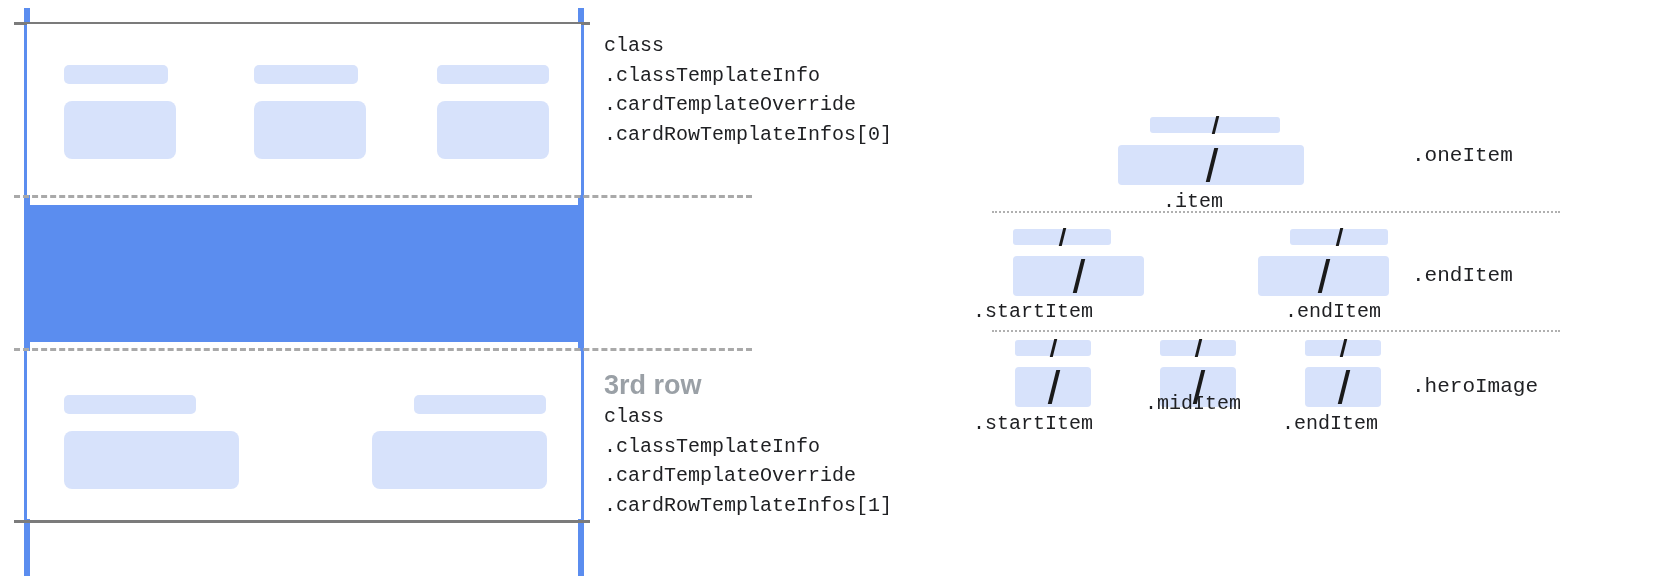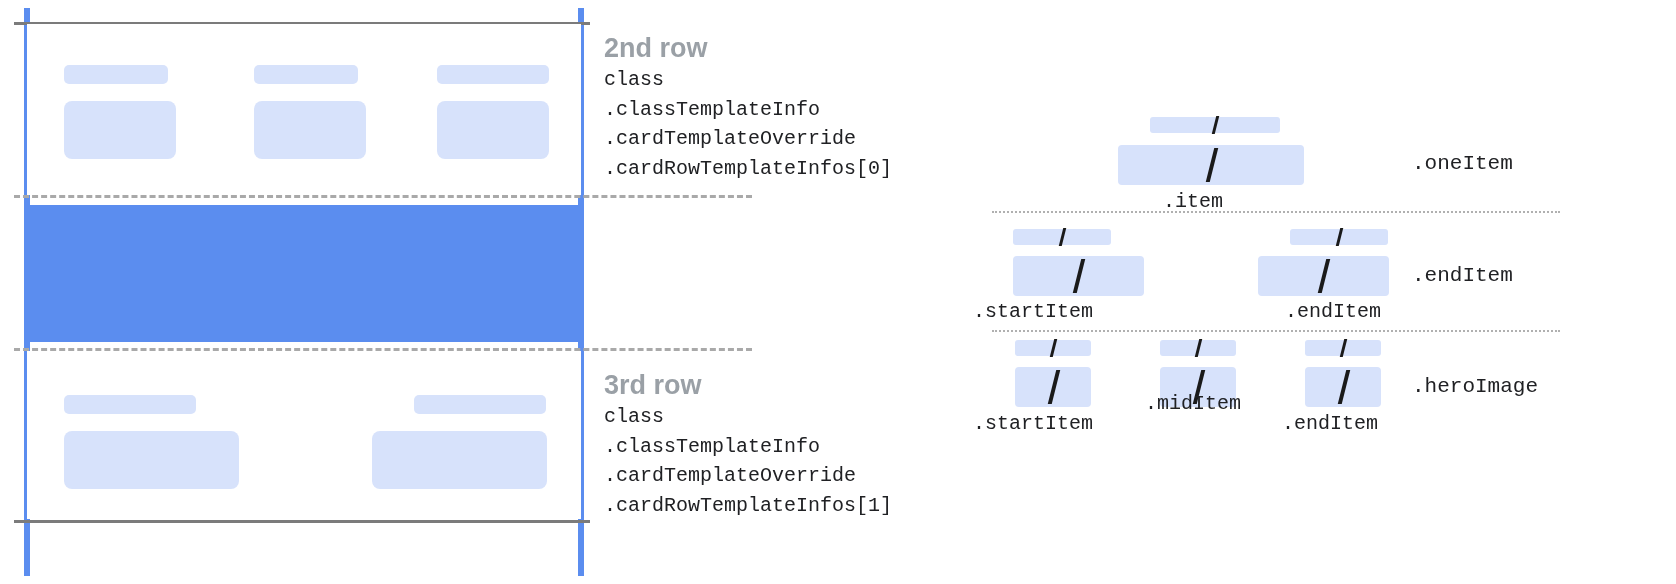--- a/index.html
+++ b/index.html
@@ -181,21 +181,20 @@
         <div class="chip chip-lg" style="left: 254px; top: 101px; width: 112px;"></div>
         <div class="chip chip-lg" style="left: 437px; top: 101px; width: 112px;"></div>
         <div class="chip chip-sm" style="left: 64px; top: 395px; width: 132px;"></div>
         <div class="chip chip-sm" style="left: 414px; top: 395px; width: 132px;"></div>
         <div class="chip chip-lg" style="left: 64px; top: 431px; width: 175px;"></div>
         <div class="chip chip-lg" style="left: 372px; top: 431px; width: 175px;"></div>
       </div>
   </div>
 
   <div class="anno" id="anno-row2">
-    <div class="anno-title">2nd row</div>
     <div class="anno-code">class
 .classTemplateInfo
 .cardTemplateOverride
 .cardRowTemplateInfos[0]</div>
   </div>
 
 
   <div class="anno" id="anno-row3">
     <div class="anno-title">3rd row</div>
     <div class="anno-code">class
@@ -208,21 +207,21 @@
     <div class="rdash rdash-1"></div>
     <div class="rdash rdash-2"></div>
     <div id="right-content">
         <div class="slot slot-top" style="left: 190px; top: 117px; width: 130px;">
           <span class="slash slash-top" aria-label="/" style="left: calc(50% - 1.5px); top: -1px;"></span>
         </div>
         <div class="slot slot-main" style="left: 158px; top: 145px; width: 186px;">
           <span class="slash slash-main" aria-label="/" style="left: calc(50% - 1.5px); top: 3px;"></span>
         </div>
         <div class="rlabel" style="left: 203px; top: 190px;">.item</div>
-        <div class="rlabel rlabel-group" style="position: absolute; left: 452px; top: 152px;">.oneItem</div>
+        <div class="rlabel rlabel-group" style="position: absolute; left: 452px; top: 144px;">.oneItem</div>
         <div class="slot slot-top" style="left: 53px; top: 229px; width: 98px;">
           <span class="slash slash-top" aria-label="/" style="left: calc(50% - 1.5px); top: -1px;"></span>
         </div>
         <div class="slot slot-main" style="left: 53px; top: 256px; width: 131px;">
           <span class="slash slash-main" aria-label="/" style="left: calc(50% - 1.5px); top: 3px;"></span>
         </div>
         <div class="rlabel" style="left: 13px; top: 300px;">.startItem</div>
         <div class="slot slot-top" style="left: 330px; top: 229px; width: 98px;">
           <span class="slash slash-top" aria-label="/" style="left: calc(50% - 1.5px); top: -1px;"></span>
         </div>

